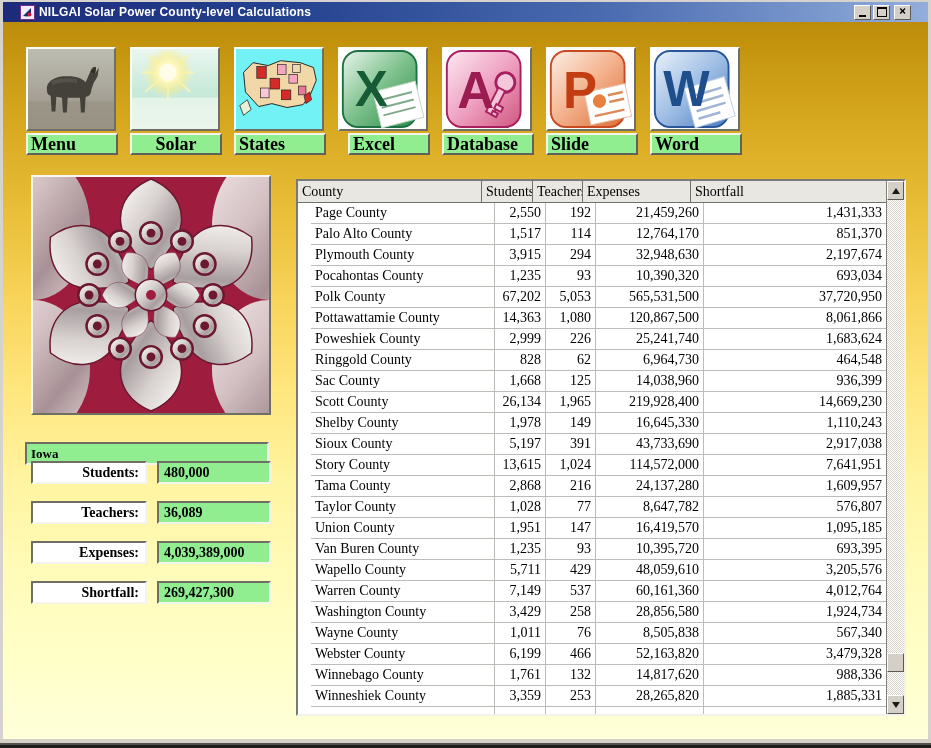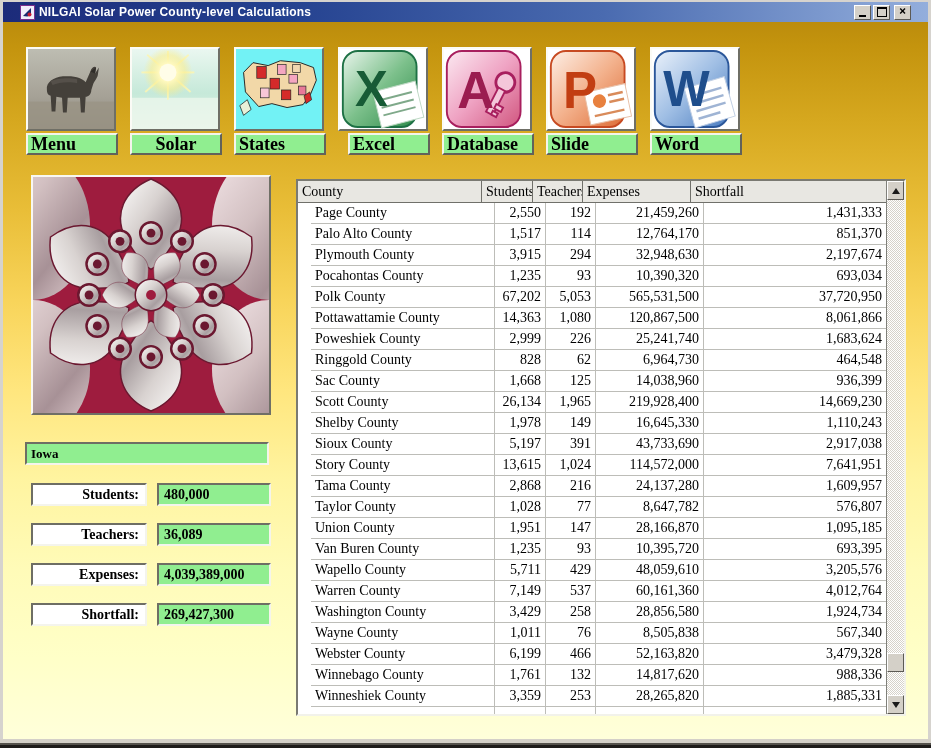--- a/index.html
+++ b/index.html
@@ -35,21 +35,21 @@
   .tool-label{height:16px;background:#90EE90;border:2px solid;border-color:#F4F4EC #62625A #62625A #F4F4EC;
     font-weight:bold;font-size:18px;line-height:16px;padding:1px 3px;color:#000;}
 
   
   .fractal-frame{position:absolute;left:28px;top:173px;width:236px;height:236px;
     border:2px solid;border-color:#F8F8F2 #6F6F66 #6F6F66 #F8F8F2;background:#9E1C3E;}
   .fractal-frame svg{display:block;width:236px;height:236px;}
   .state-bar{position:absolute;left:22px;top:440px;width:232px;height:19px;background:#90EE90;
     border:2px solid;border-color:#6E6E64 #F4F4EC #F4F4EC #6E6E64;
     font-weight:bold;font-size:13px;line-height:19px;padding:0 4px;color:#000;}
-  .stats{position:absolute;left:28px;top:481px;width:240px;display:flex;flex-direction:column;gap:17px;}
+  .stats{position:absolute;left:28px;top:459px;width:240px;display:flex;flex-direction:column;gap:17px;}
   .stat-row{display:flex;justify-content:space-between;height:23px;}
   .stat-label{width:104px;background:#fff;border:2px solid;border-color:#6E6E64 #F4F4EC #F4F4EC #6E6E64;
     font-weight:bold;font-size:14px;line-height:19px;text-align:right;padding:0 6px 0 2px;color:#000;}
   .stat-value{width:103px;background:#90EE90;border:2px solid;border-color:#6E6E64 #F4F4EC #F4F4EC #6E6E64;
     font-weight:bold;font-size:14px;line-height:19px;text-align:left;padding:0 2px 0 5px;color:#000;}
 
   
   .table-wrap{position:absolute;left:293px;top:177px;width:610px;height:537px;box-sizing:border-box;
     border:2px solid;border-color:#7A7A72 #F2F2EA #F2F2EA #7A7A72;background:#fff;display:flex;}
   .grid{flex:1;overflow:hidden;display:flex;flex-direction:column;}
@@ -507,21 +507,21 @@
     <span class="td">1,028</span>
     <span class="td">77</span>
     <span class="td">8,647,782</span>
     <span class="td">576,807</span>
   </div>
 
   <div class="trow drow">
     <span class="td">Union County</span>
     <span class="td">1,951</span>
     <span class="td">147</span>
-    <span class="td">28,166,870</span>
+    <span class="td">16,419,570</span>
     <span class="td">1,095,185</span>
   </div>
 
   <div class="trow drow">
     <span class="td">Van Buren County</span>
     <span class="td">1,235</span>
     <span class="td">93</span>
     <span class="td">10,395,720</span>
     <span class="td">693,395</span>
   </div>

